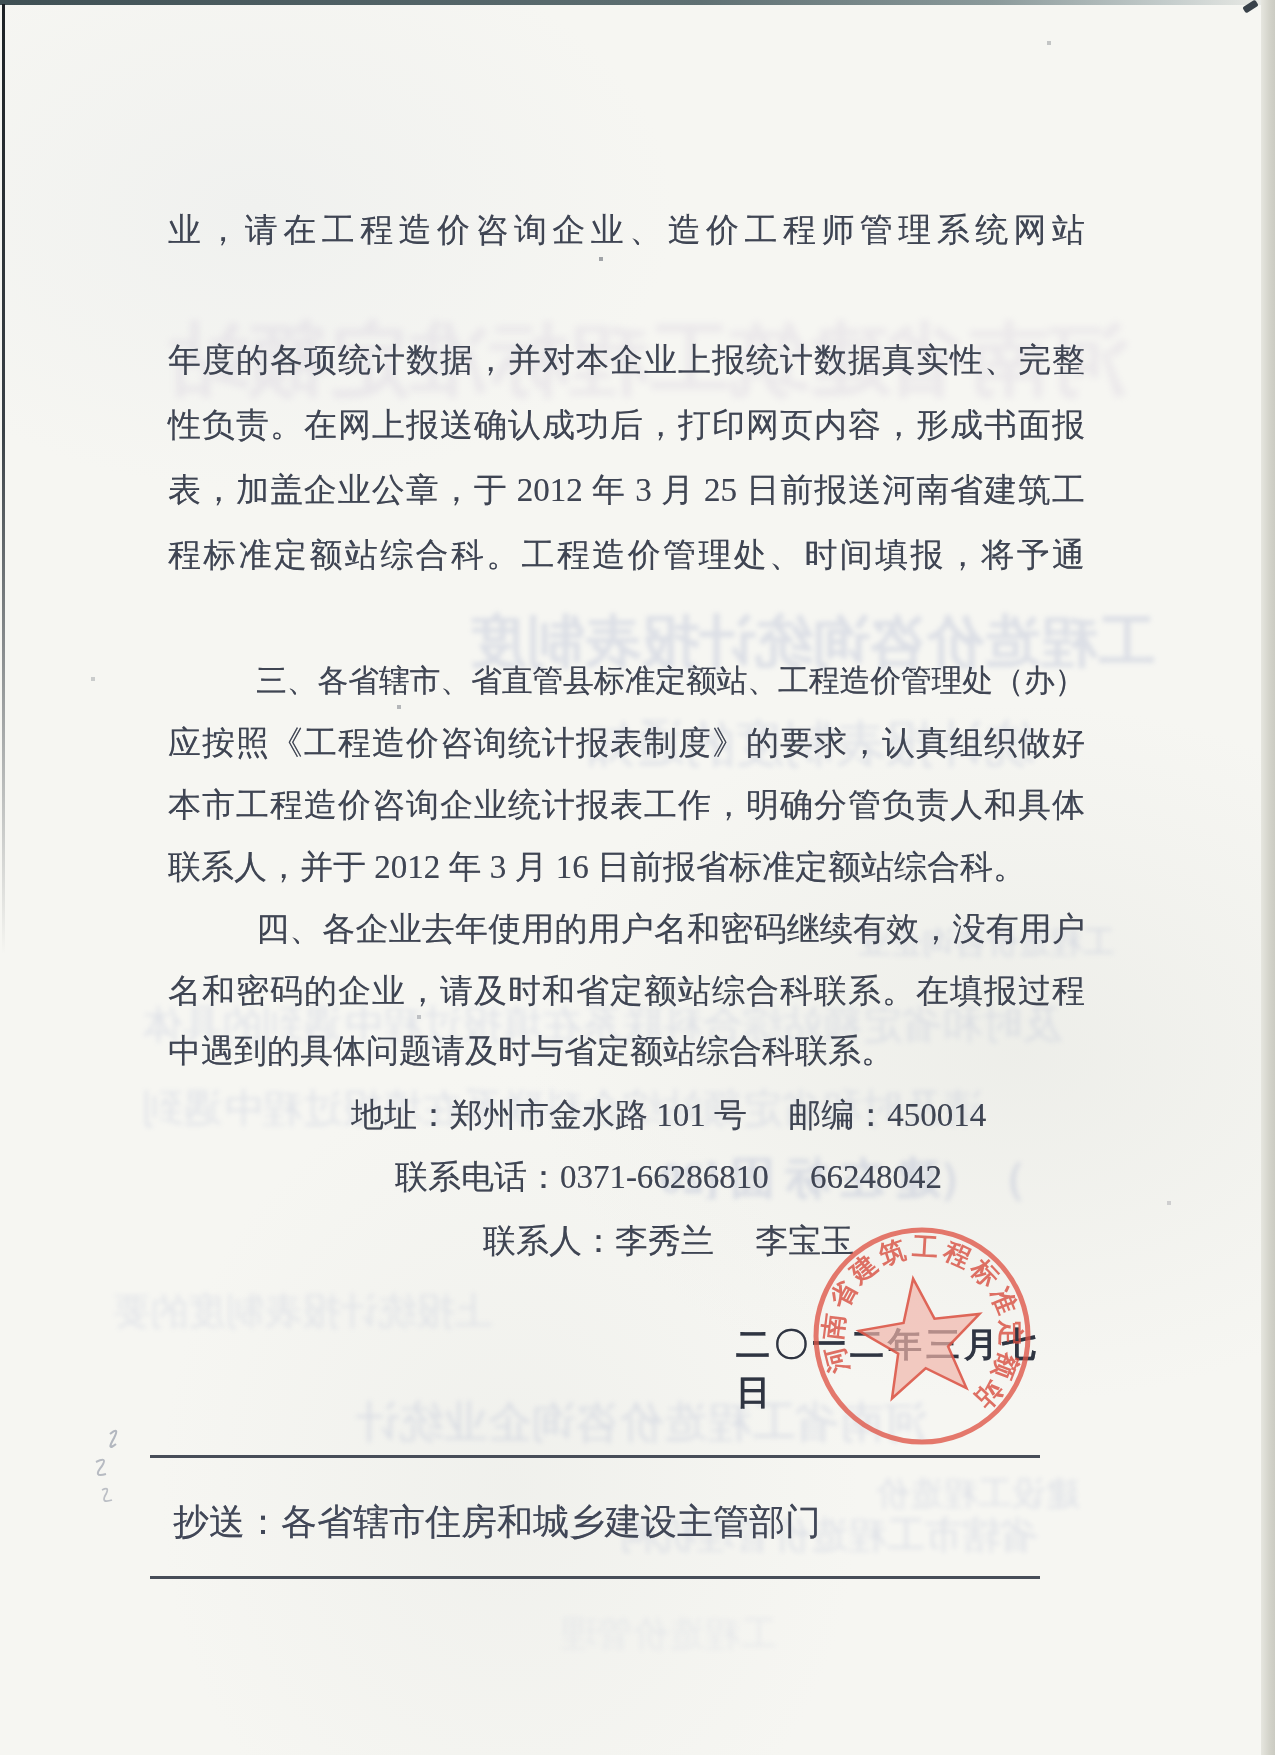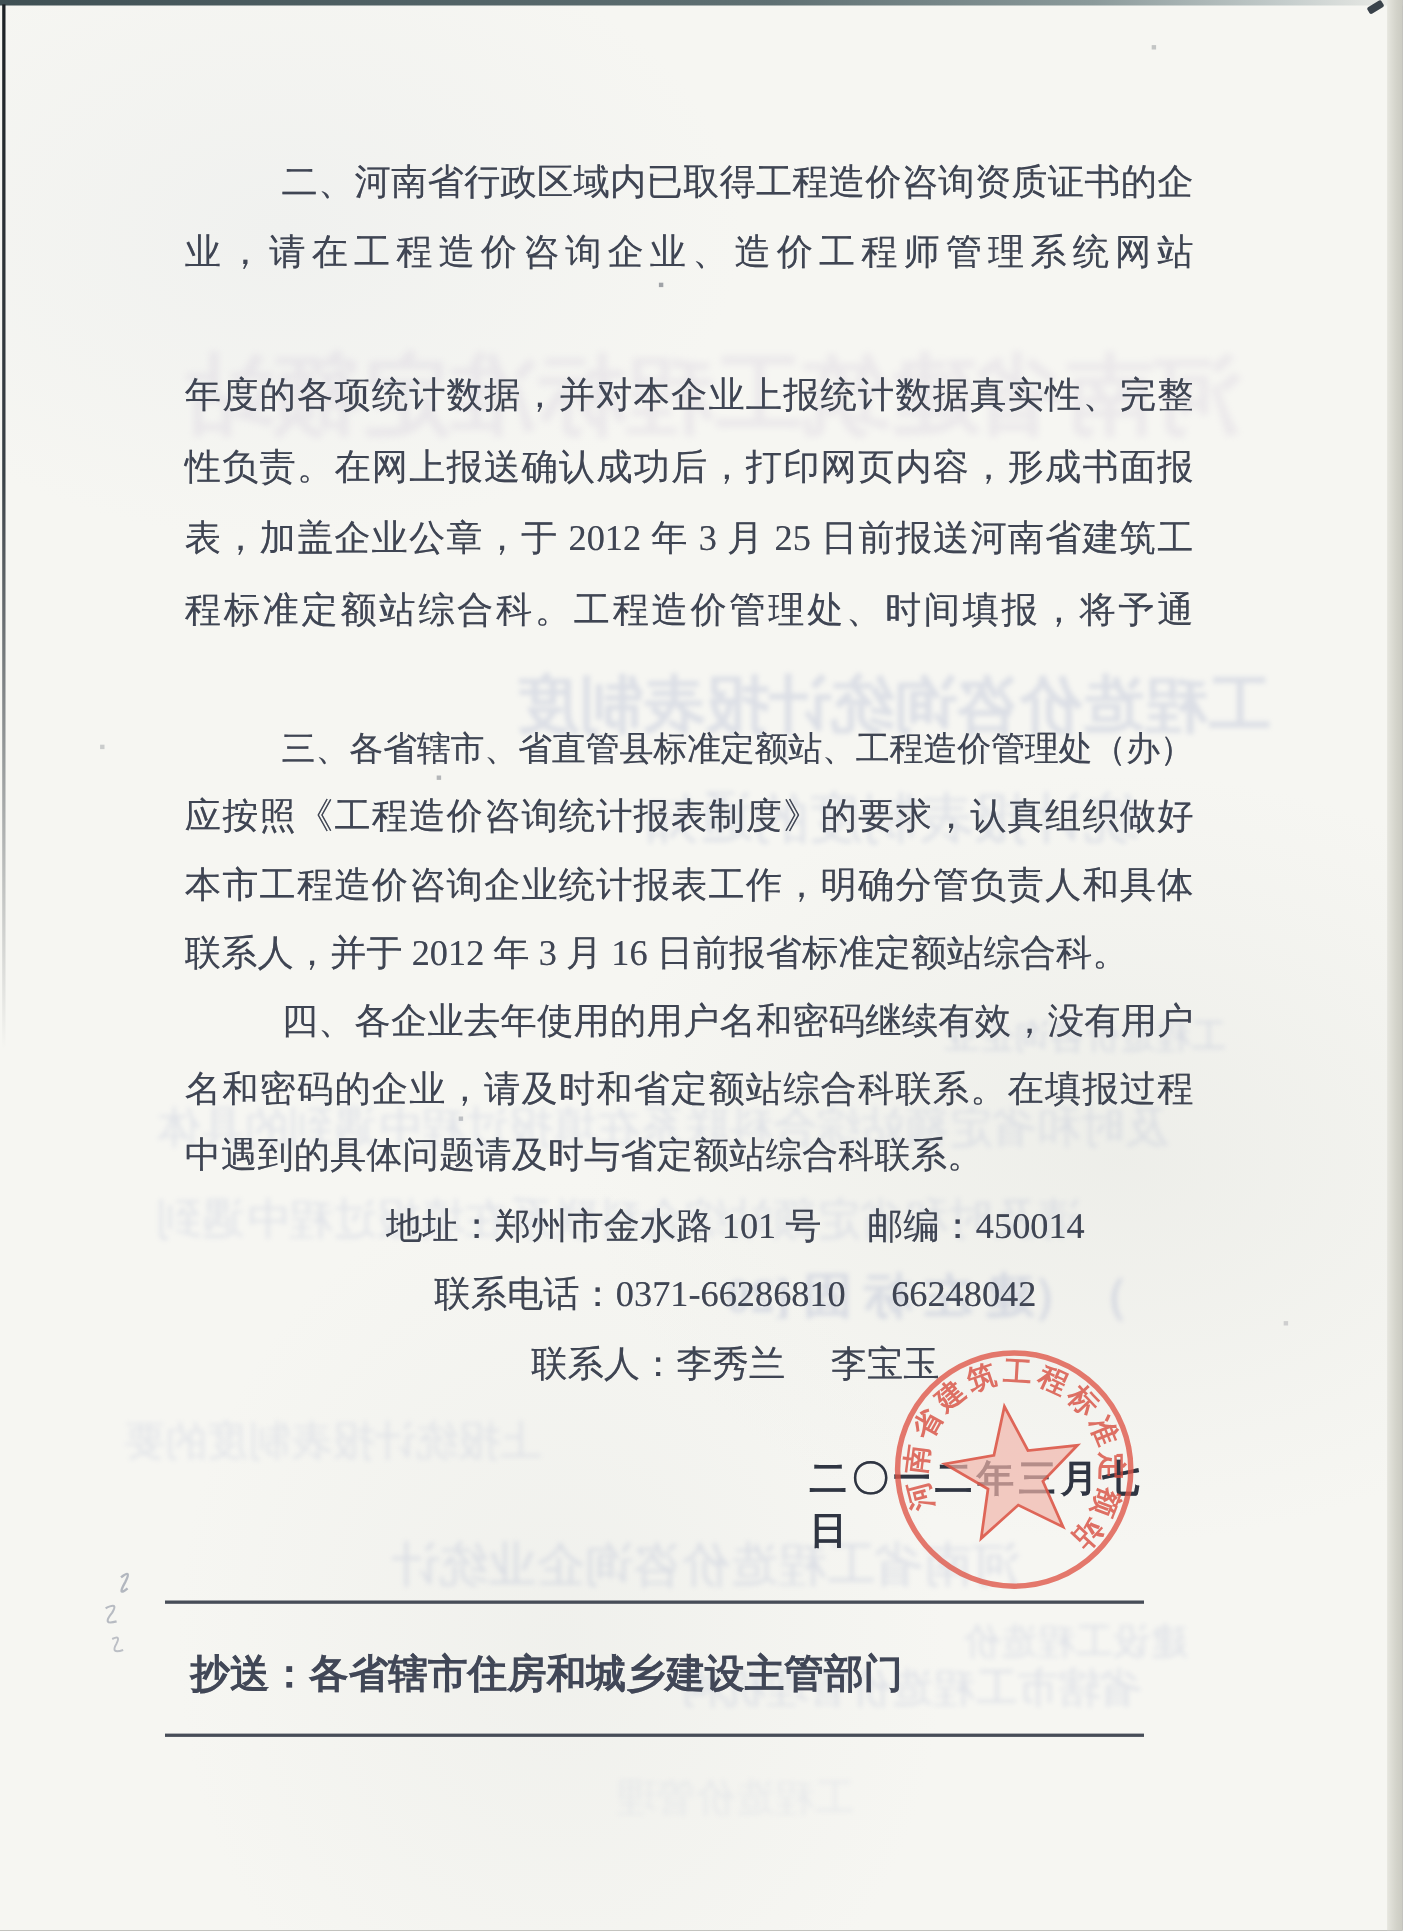--- a/index.html
+++ b/index.html
@@ -38,21 +38,21 @@
      line-height:46px;text-align:justify;text-align-last:justify;
      text-shadow:0 0 .6px rgba(55,60,78,.5);}
   .l.natural{text-align:left;text-align-last:auto;}
   .l.indent{text-indent:88px;}
   .l.tight{font-size:31px;letter-spacing:-0.4px;}
   .l.contact{padding-left:84px;width:833px;text-align:center;text-align-last:auto;}
   .date-line{position:absolute;left:736px;top:1321px;width:300px;font-size:34px;
      color:#2f3542;line-height:48px;text-align:justify;text-align-last:justify;
      z-index:5;text-shadow:0 0 .6px rgba(40,45,60,.5);font-weight:bold;}
   .cc-line{position:absolute;left:173px;top:1498px;font-size:36px;color:#414757;
-     line-height:48px;text-shadow:0 0 .6px rgba(55,60,78,.5);font-weight:bold;}
+     line-height:48px;text-shadow:0 0 .6px rgba(55,60,78,.5);}
   .rule{position:absolute;left:150px;width:890px;height:3px;background:#474d58;}
   .rule.top{top:1455px;} .rule.bottom{top:1576px;}
   .stamp{position:absolute;left:806px;top:1220px;width:232px;height:232px;z-index:4;
      opacity:.92;filter:blur(.4px);}
   .scribble{position:absolute;left:82px;top:1428px;width:60px;height:90px;opacity:.55;}
   .content-layer{position:absolute;inset:0;z-index:3;}
   .ghost-layer{position:absolute;inset:0;z-index:1;}
 </style>
 </head>
 <body>
@@ -77,21 +77,20 @@
   <svg class="stamp" viewBox="0 0 232 232">
     <circle cx="116" cy="116" r="106" fill="none" stroke="#de5547" stroke-width="5" opacity=".85"></circle>
     <path d="M116,58 L131.6,100.6 L176.9,102.2 L141.2,130.2 L153.6,173.8 L116,148.5 L78.4,173.8 L90.8,130.2 L55.1,102.2 L100.4,100.6 Z" transform="rotate(-8 116 122)" fill="#f0b4aa" fill-opacity=".75" stroke="#dd5a4c" stroke-width="2.5"></path>
     <path id="sealArc" d="M43.5,149.8 A80,80 0 1 1 161.9,181.5" fill="none"></path>
     <text font-size="26" letter-spacing="4" fill="#d84b3d" opacity=".85" font-weight="bold" font-family="Liberation Serif, serif">
       <textPath href="#sealArc">河南省建筑工程标准定额站</textPath>
     </text>
   </svg>
 
   <div class="content-layer">
-    <div class="l indent" style="top:143px">二、河南省行政区域内已取得工程造价咨询资质证书的企</div>
     <div class="l" style="top:207px">业，请在工程造价咨询企业、造价工程师管理系统网站</div>
     <div class="l" style="top:337px">年度的各项统计数据，并对本企业上报统计数据真实性、完整</div>
     <div class="l" style="top:402px">性负责。在网上报送确认成功后，打印网页内容，形成书面报</div>
     <div class="l" style="top:467px">表，加盖企业公章，于 2012 年 3 月 25 日前报送河南省建筑工</div>
     <div class="l" style="top:532px">程标准定额站综合科。工程造价管理处、时间填报，将予通</div>
     <div class="l" style="top:720px">应按照《工程造价咨询统计报表制度》的要求，认真组织做好</div>
     <div class="l indent tight" style="top:658px">三、各省辖市、省直管县标准定额站、工程造价管理处（办）</div>
     <div class="l" style="top:782px">本市工程造价咨询企业统计报表工作，明确分管负责人和具体</div>
     <div class="l natural" style="top:844px">联系人，并于 2012 年 3 月 16 日前报省标准定额站综合科。</div>
     <div class="l indent" style="top:906px">四、各企业去年使用的用户名和密码继续有效，没有用户</div>

